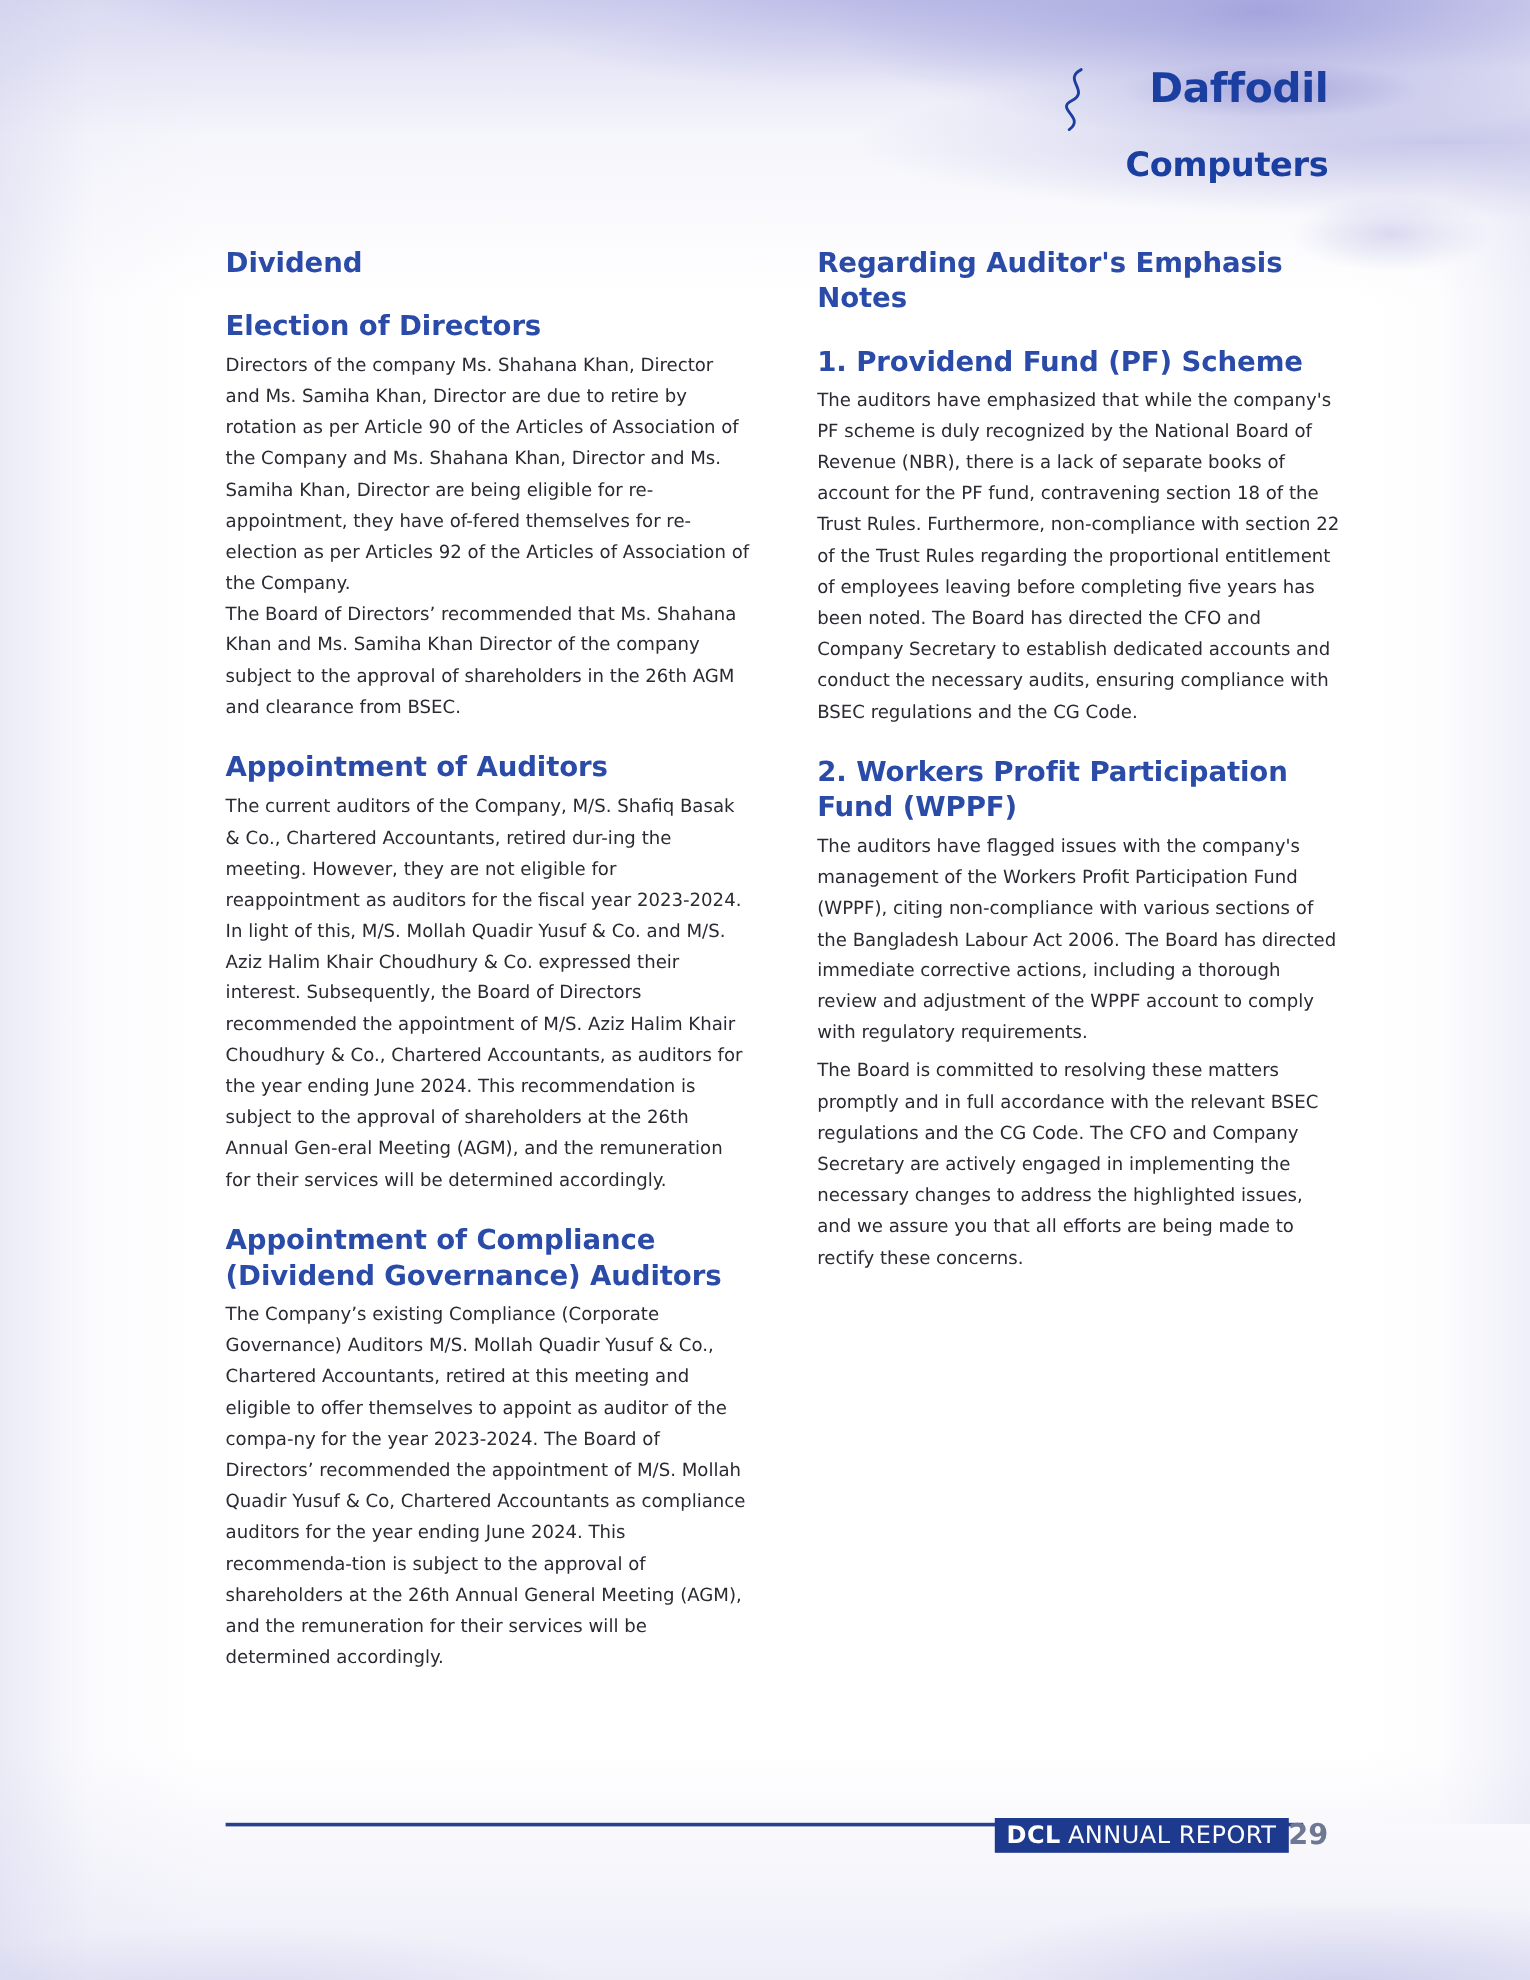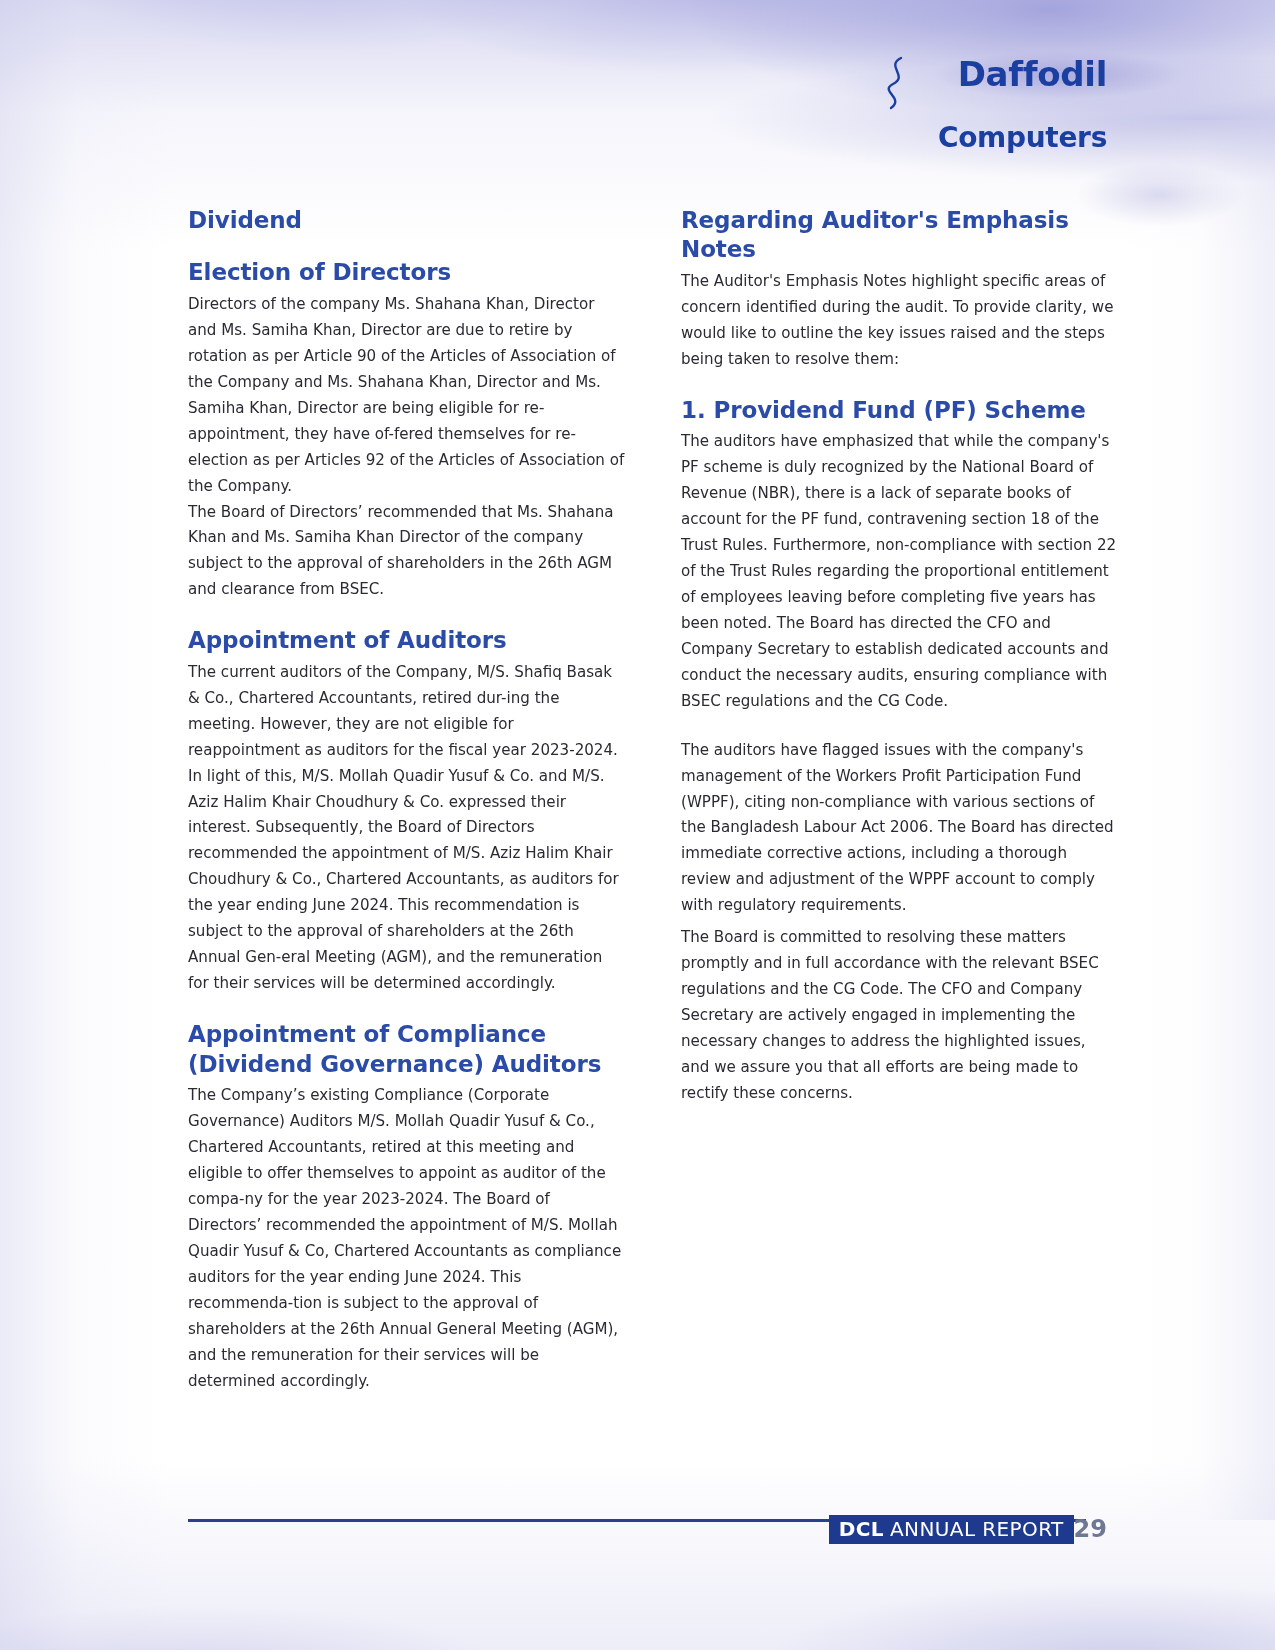--- a/index.html
+++ b/index.html
@@ -203,29 +203,29 @@
       <h2 class="sec">Appointment of Compliance (Dividend Governance) Auditors</h2>
       <p class="body">The Company’s existing Compliance (Corporate Governance) Auditors M/S. Mollah Quadir Yusuf &amp; Co., Chartered Accountants, retired at this meeting and eligible to offer themselves to appoint as auditor of the compa-ny for the year 2023-2024. The Board of Directors’ recommended the appointment of M/S. Mollah Quadir Yusuf &amp; Co, Chartered Accountants as compliance auditors for the year ending June 2024. This recommenda-tion is subject to the approval of shareholders at the 26th Annual General Meeting (AGM), and the remuneration for their services will be determined accordingly.</p>
     </div>
 
   </div>
 
   <div class="col">
 
     <div class="blk">
       <h2 class="sec">Regarding Auditor's Emphasis Notes</h2>
-      <p class="body">The Auditor's Emphasis Notes highlight specific areas of concern identified during the audit. To provide clarity, we would like to outline the key issues raised and the steps being taken to resolve them:</p>
     </div>
 
     <div class="blk">
       <h2 class="sec">1. Providend Fund (PF) Scheme</h2>
       <p class="body">The auditors have emphasized that while the company's PF scheme is duly recognized by the National Board of Revenue (NBR), there is a lack of separate books of account for the PF fund, contravening section 18 of the Trust Rules. Furthermore, non-compliance with section 22 of the Trust Rules regarding the proportional entitlement of employees leaving before completing five years has been noted. The Board has directed the CFO and Company Secretary to establish dedicated accounts and conduct the necessary audits, ensuring compliance with BSEC regulations and the CG Code.</p>
     </div>
 
     <div class="blk tight">
+      <h2 class="sec">2. Workers Profit Participation Fund (WPPF)</h2>
       <p class="body">The auditors have flagged issues with the company's management of the Workers Profit Participation Fund (WPPF), citing non-compliance with various sections of the Bangladesh Labour Act 2006. The Board has directed immediate corrective actions, including a thorough review and adjustment of the WPPF account to comply with regulatory requirements.</p>
       <div class="gap-sm"></div>
       <p class="body">The Board is committed to resolving these matters promptly and in full accordance with the relevant BSEC regulations and the CG Code. The CFO and Company Secretary are actively engaged in implementing the necessary changes to address the highlighted issues, and we assure you that all efforts are being made to rectify these concerns.</p>
     </div>
 
   </div>
 </div>
 
 <div class="footer-rule"></div>
 <div class="footer-badge">

